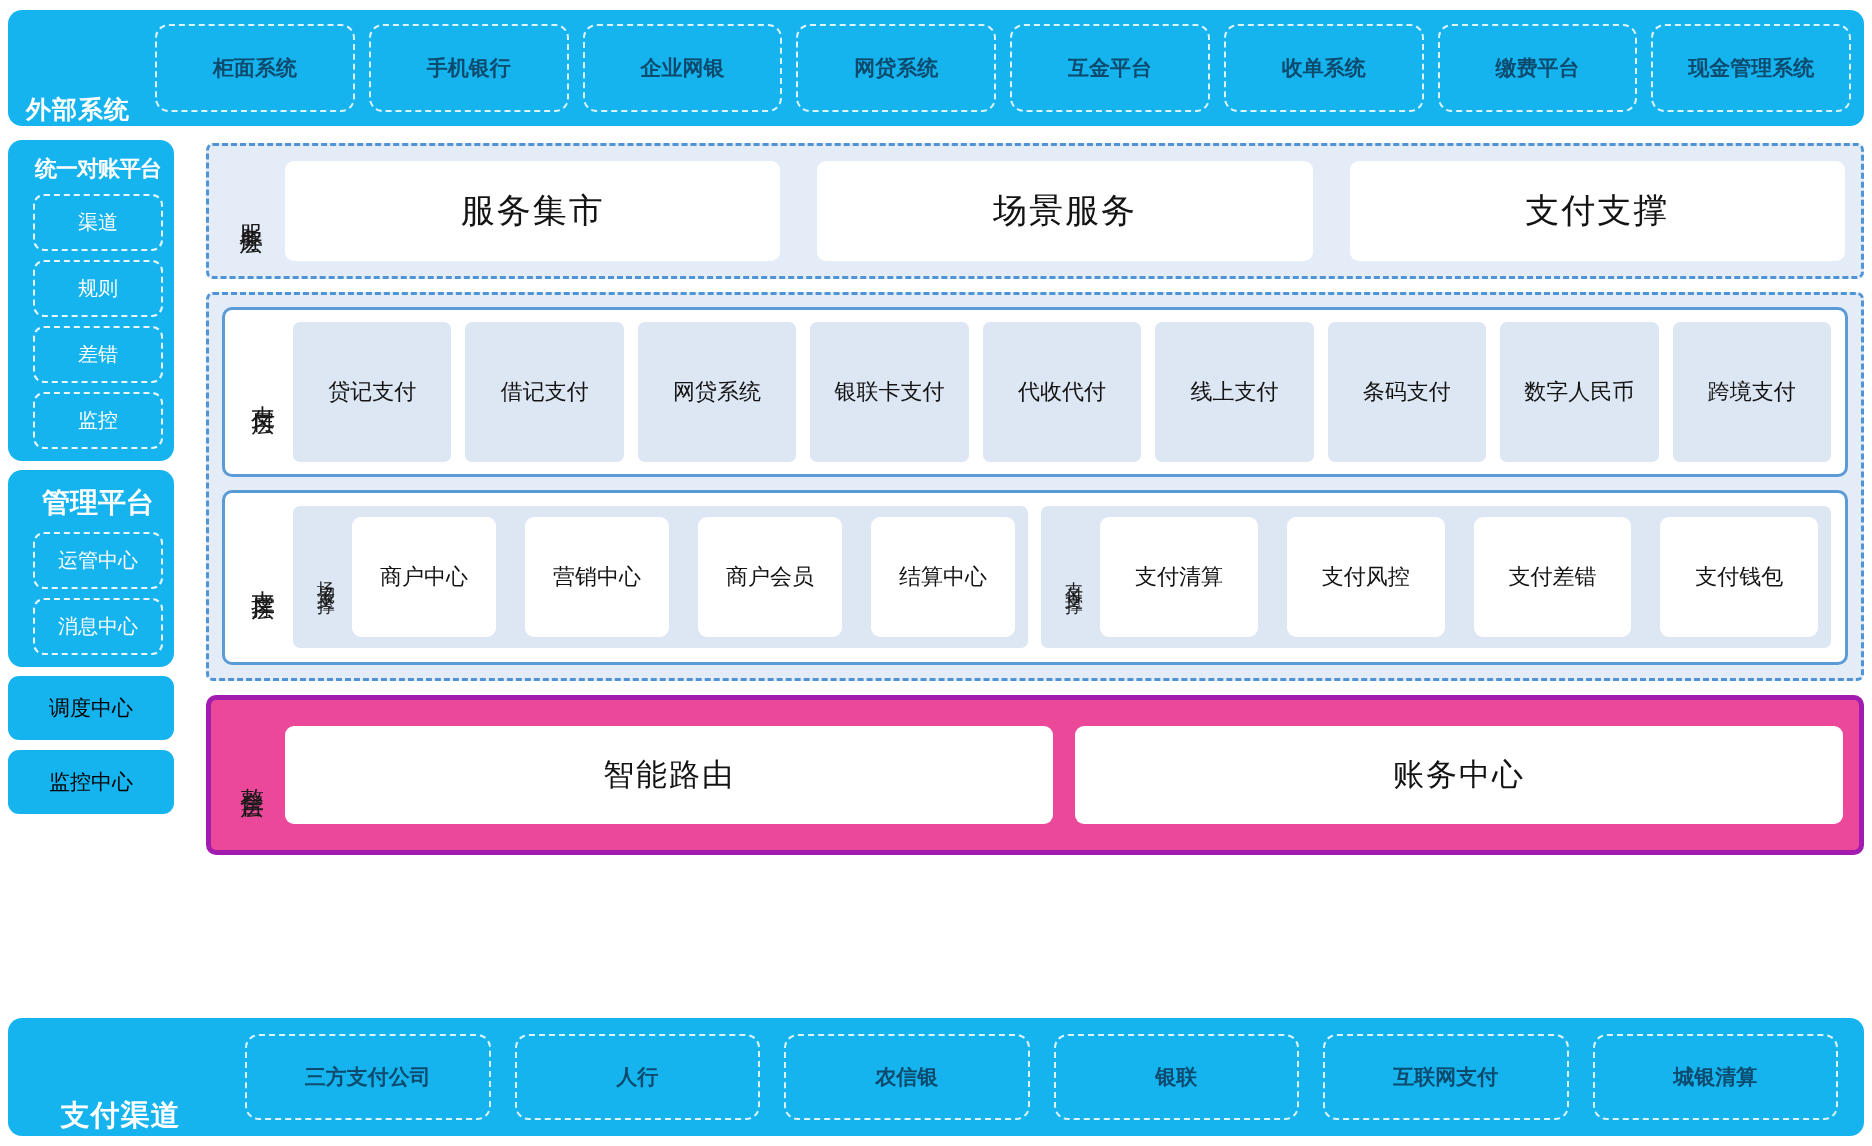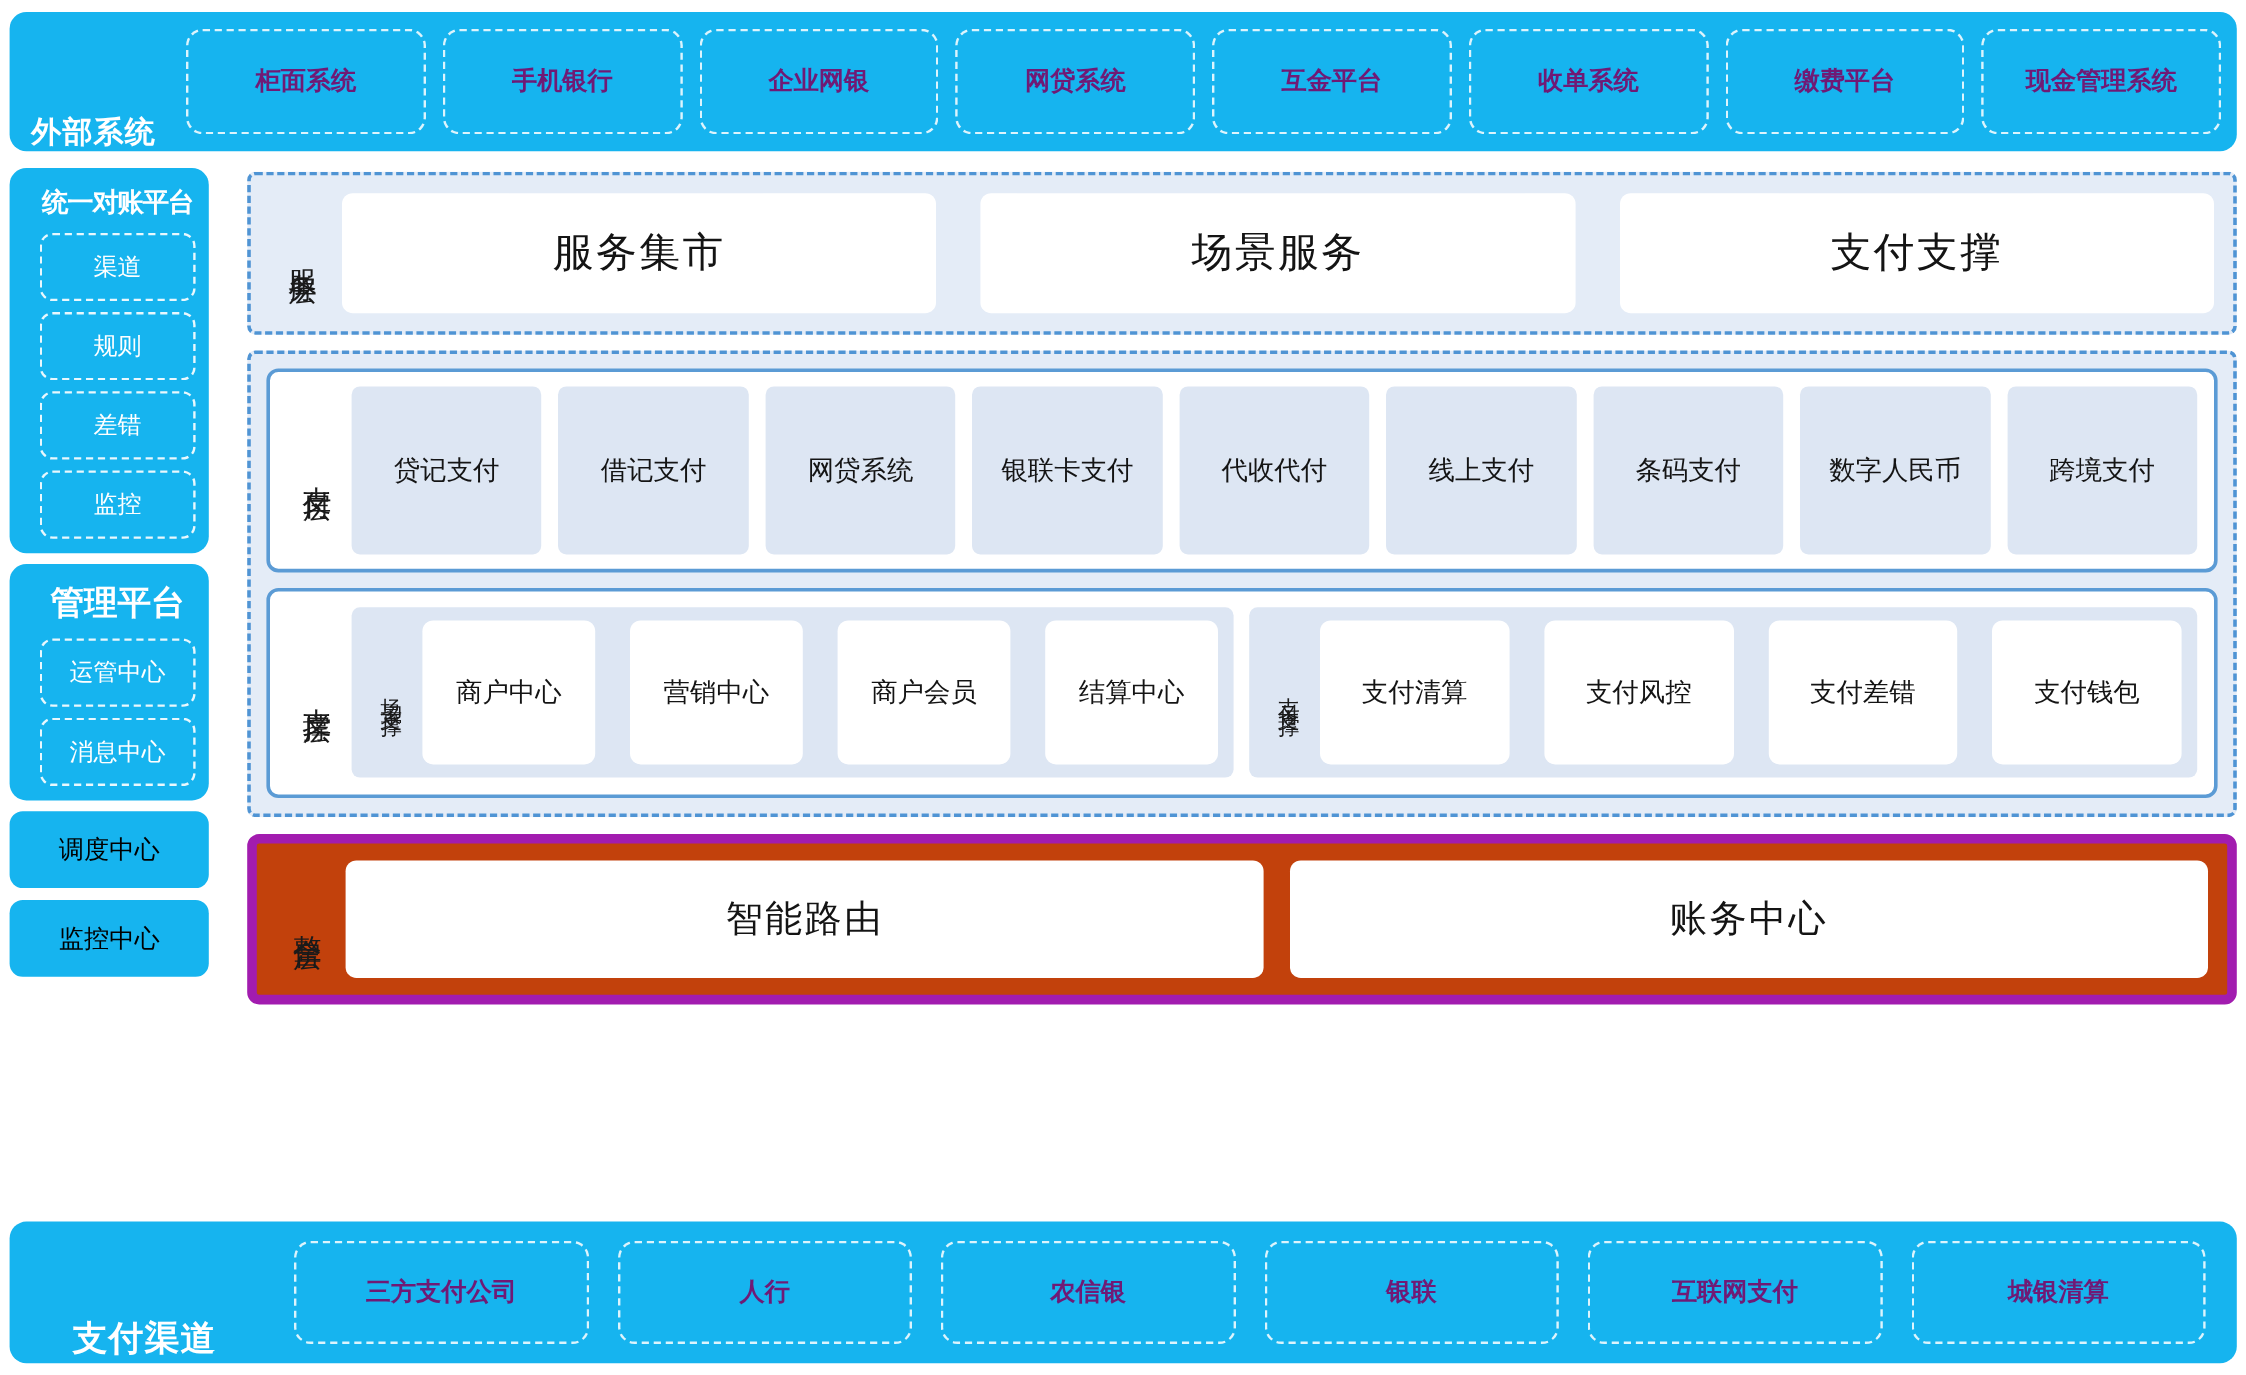--- a/index.html
+++ b/index.html
@@ -35,21 +35,21 @@
     display: flex;
     flex: 1 1 auto;
     align-items: stretch;
     height: 100%;
   }
   .bar-chip {
     flex: 1 1 0;
     margin: 0 7px;
     border: 2px dashed rgba(255,255,255,0.85);
     border-radius: 14px;
-    color: #701a75;
+    color: #0c4a6e;
     display: flex;
     align-items: center;
     justify-content: center;
     font-weight: bold;
     text-align: center;
     line-height: 1.2;
   }
 
   
   #external-bar { left: 8px; top: 10px; width: 1856px; height: 116px; }
@@ -235,24 +235,24 @@
     height: 120px;
     display: flex;
     align-items: center;
     justify-content: center;
     font-size: 22px;
     color: #141414;
   }
 
   
   #integration-layer {
-    border: 8px solid #a21caf;
+    border: 5px solid #a21caf;
     border-radius: 10px;
-    background: #c2410c;
-    padding: 14px 16px;
+    background: #ec4899;
+    padding: 26px 16px;
   }
   #integration-layer .v-label { width: 50px; }
   .int-items {
     display: flex;
     flex: 1 1 auto;
     gap: 22px;
     padding-left: 8px;
   }
   .int-card {
     flex: 1 1 0;

